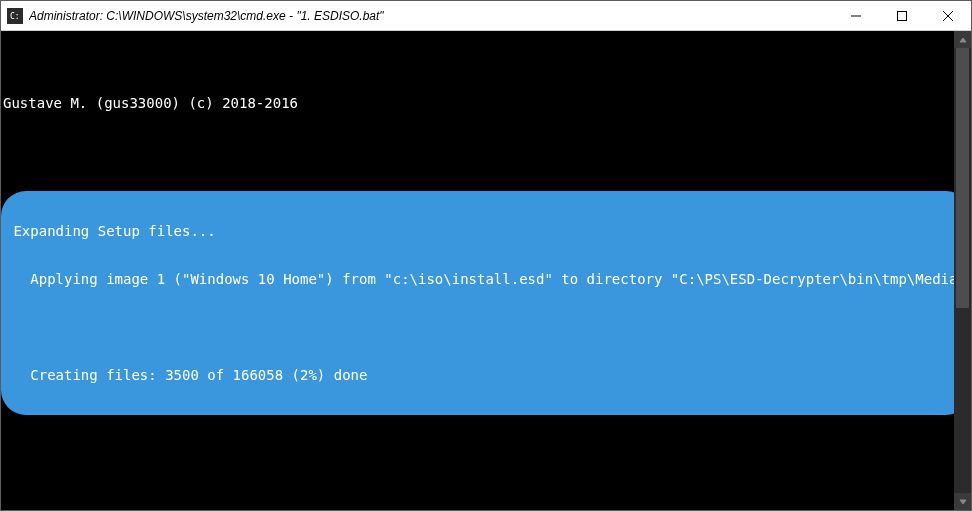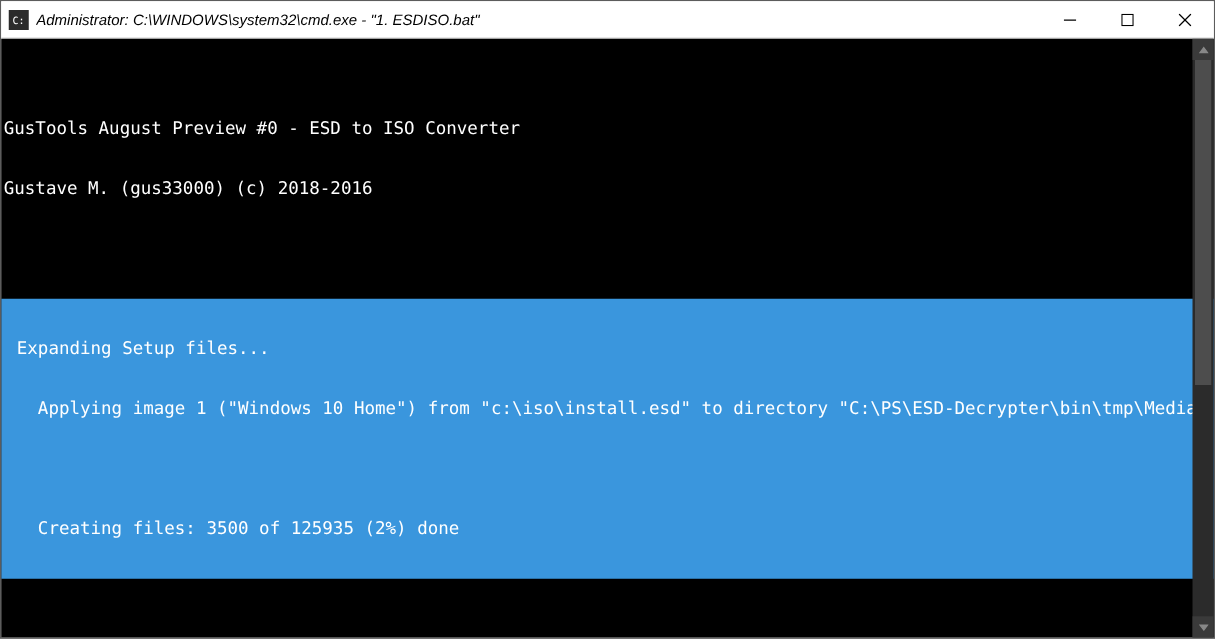--- a/index.html
+++ b/index.html
@@ -10,21 +10,21 @@
   .titlebar .app-icon svg { width:10px; height:10px; }
   .titlebar .title { font-size: 12px; color: #000; flex: 1; white-space: nowrap; overflow: hidden; font-style: italic; }
   .titlebar .controls { display: flex; height: 100%; }
   .titlebar .controls .btn { width: 46px; display: flex; align-items: center; justify-content: center; font-family: Arial, sans-serif; }
   .titlebar .controls .btn svg { stroke:#000; fill:none; stroke-width:1; }
   .titlebar .controls .close svg { stroke:#000; }
   .console { flex: 1; background: #000; position: relative; font-family: Consolas, "Lucida Console", monospace; font-size: 14px; line-height: 16px; color: #c0c0c0; white-space: pre; overflow: hidden; }
   .console .content { padding: 0; }
   .line { height: 16px; padding-left: 2px; }
   .header { color: #ffffff; }
-  .hl-block { background: #3a96dd; color: #000; padding: 0 2px; }
+  .hl-block { background: #3a96dd; color: #000; padding: 0 2px; border-radius: 25px; }
   .hl-block .line { color: #ffffff; }
   .scrollbar { position: absolute; right: 0; top: 0; width: 17px; height: 100%; background: #2b2b2b; display:flex; flex-direction:column; }
   .scrollbar .arrow { height: 17px; background: #3a3a3a; display:flex; align-items:center; justify-content:center; }
   .scrollbar .track { flex:1; position:relative; }
   .scrollbar .thumb { position:absolute; left:2px; right:2px; top:0; height: 260px; background: #4d4d4d; }
   .scrollbar svg { stroke:#888; fill:#888; }
 </style>
 </head>
 <body>
 
@@ -51,28 +51,27 @@
           <svg width="10" height="10">
             <line x1="0" y1="0" x2="10" y2="10"></line>
             <line x1="10" y1="0" x2="0" y2="10"></line>
           </svg>
         </div>
     </div>
   </div>
 
   <div class="console">
     <div class="content">
-      <div class="line header">GusTools August Preview #0 - ESD to ISO Converter</div>
       <div class="line header">Gustave M. (gus33000) (c) 2018-2016</div>
       <div class="line">&nbsp;</div>
       <div class="hl-block">
         <div class="line"> <span>Expanding Setup files...</span></div>
         <div class="line">   Applying image 1 ("Windows 10 Home") from "c:\iso\install.esd" to directory "C:\PS\ESD-Decrypter\bin\tmp\Media"</div>
         <div class="line">&nbsp;</div>
-        <div class="line">   Creating files: 3500 of 125935 (2%) done</div>
+        <div class="line">   Creating files: 3500 of 166058 (2%) done</div>
       </div>
       
       
       
       
       
       
       
       
       

